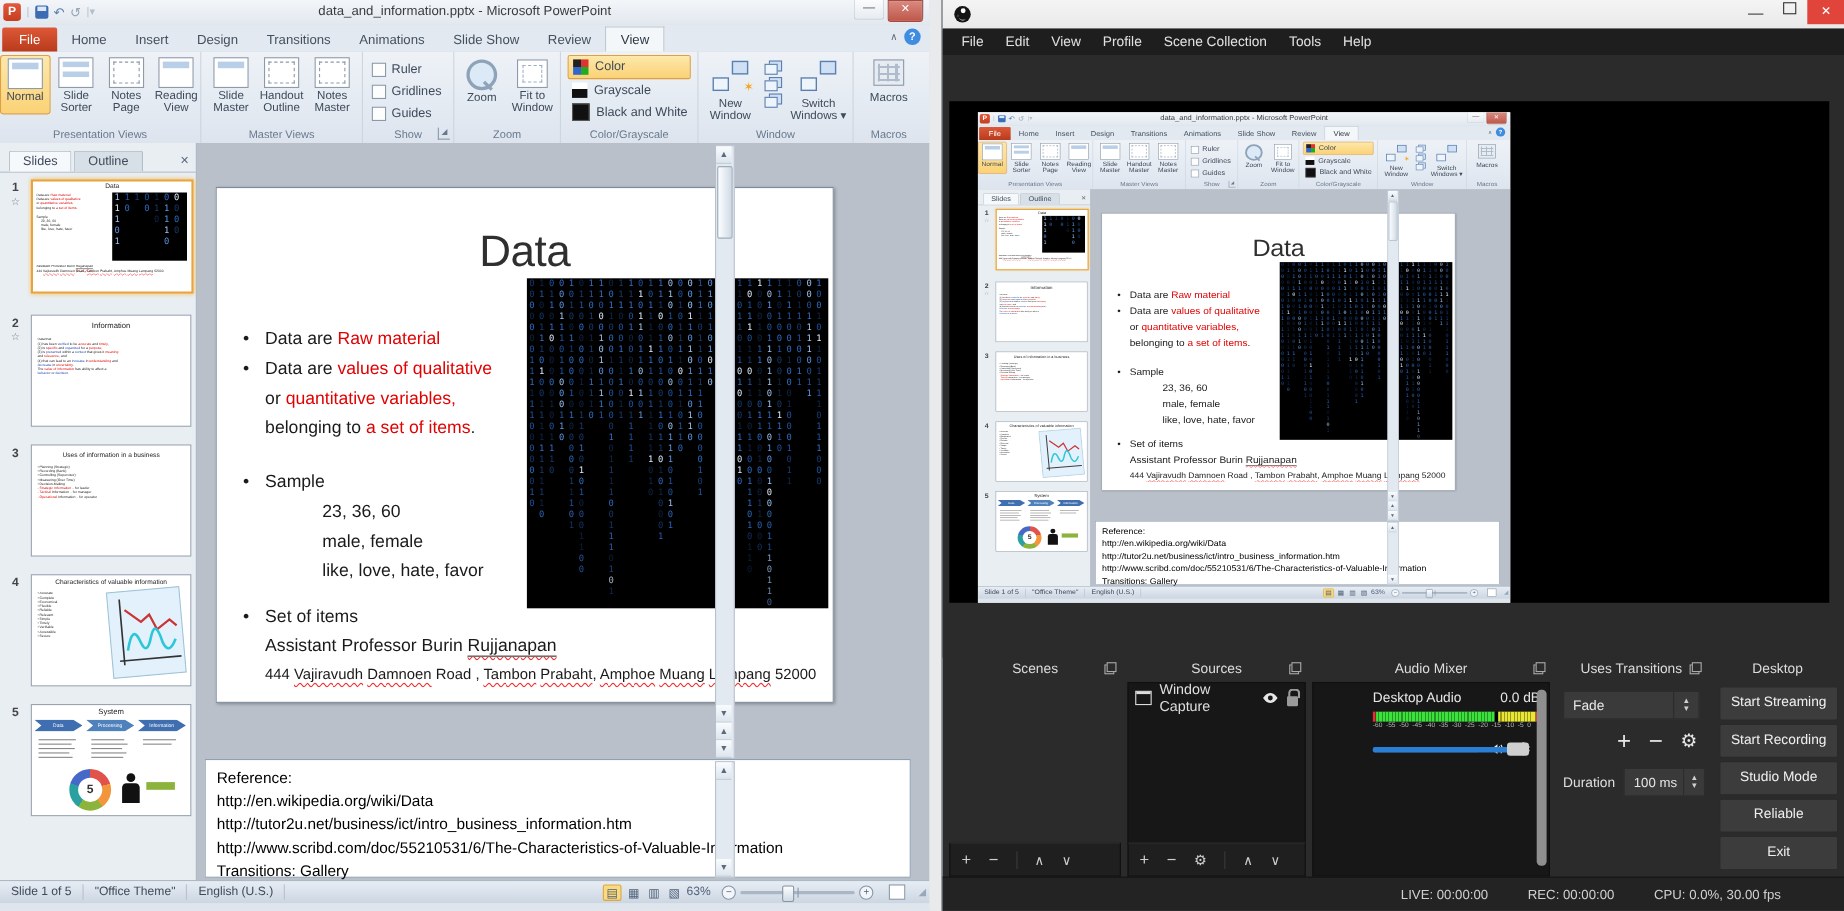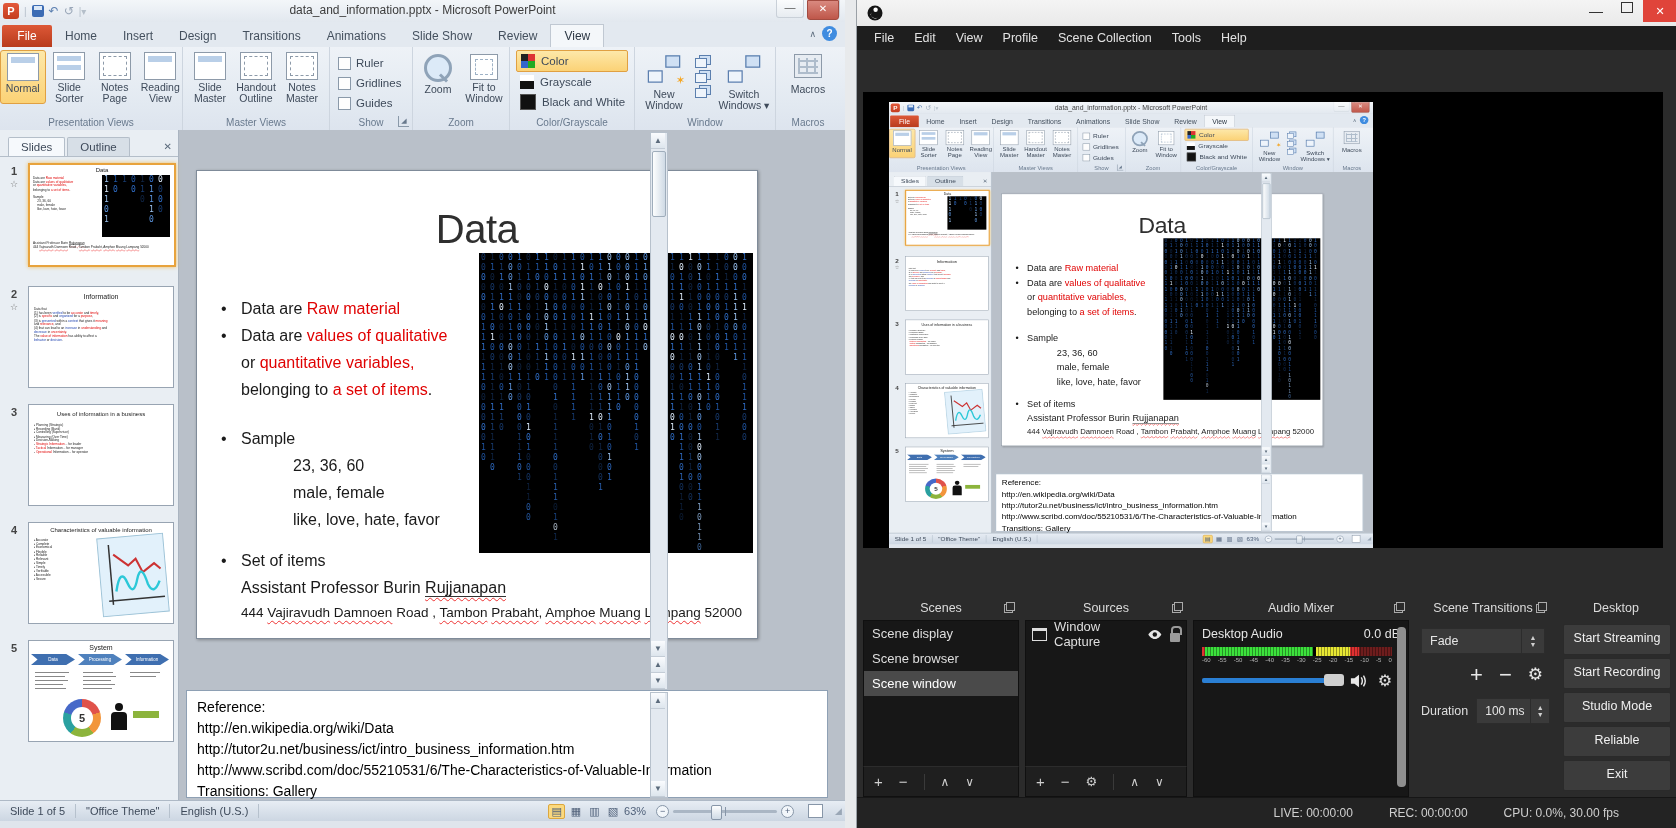--- a/index.html
+++ b/index.html
@@ -146,21 +146,21 @@
   .obs-canvas{position:absolute;left:6px;top:42px;width:800px;height:456px;background:#000;}
   .obs-capture{position:absolute;left:26px;top:10px;width:484px;height:446px;overflow:hidden;background:#fff;}
   .obs-capture .scaler{position:absolute;left:0;top:0;width:845px;height:828px;transform:scale(0.5728,0.5386);transform-origin:0 0;}
   
   .panel{position:absolute;top:598px;height:199px;}
   .panel-header{height:22px;text-align:center;font-size:12.5px;color:#dcdcdc;line-height:20px;position:relative;}
   .float-ico{position:absolute;right:4px;top:4px;width:11px;height:11px;}
   .float-ico::before{content:"";position:absolute;left:0;bottom:0;width:7px;height:7px;border:1px solid #aaa;}
   .float-ico::after{content:"";position:absolute;right:0;top:0;width:7px;height:7px;border:1px solid #aaa;background:#2b2b2b;}
   .panel-body{position:absolute;left:0;right:0;top:22px;bottom:29px;background:#171717;border:1px solid #101010;}
-  .panel-body.tall{bottom:0;}
+  .panel-body.tall{bottom:0;padding-left:46px;}
   .panel-toolbar{position:absolute;left:0;right:0;bottom:0;height:29px;background:#1f1f1f;border:1px solid #101010;border-top:1px solid #2c2c2c;
     display:flex;align-items:center;gap:16px;padding-left:10px;color:#cfcfcf;font-size:15px;}
   .tb-div{width:1px;height:16px;background:#3a3a3a;}
   .list-row{height:25px;line-height:25px;color:#dfdfdf;font-size:13px;padding-left:8px;white-space:nowrap;}
   .list-row.sel{background:#4a4a4a;color:#fff;}
   .src-row{display:flex;align-items:center;gap:7px;height:26px;padding:0 6px;color:#dfdfdf;font-size:13px;}
   .src-winico{width:13px;height:11px;border:1px solid #ddd;position:relative;flex:none;}
   .src-winico::after{content:"";position:absolute;left:0;right:0;top:0;height:2px;background:#ddd;}
   .src-row .sp{flex:1;}
   .lock{position:relative;width:12px;height:9px;background:#9a9a9a;border-radius:1px;margin-top:6px;}
@@ -3016,25 +3016,20 @@
   </div>
 </div>
           </div>
       </div>
     </div>
   </div>
 
   <div class="panel" style="left:6px;width:156px">
     <div class="panel-header">Scenes</div>
     <div class="float-ico"></div>
-    <div class="panel-body">
-      <div class="list-row">Scene display</div>
-      <div class="list-row">Scene browser</div>
-      <div class="list-row sel">Scene window</div>
-    </div>
     <div class="panel-toolbar">
       <span>+</span>
       <span>−</span>
       <div class="tb-div"></div>
       <span style="font-size:12px">∧</span>
       <span style="font-size:12px">∨</span>
     </div>
   </div>
 
   <div class="panel" style="left:168px;width:162px">
@@ -3104,21 +3099,21 @@
           <path d="M12.5 4 Q15 8 12.5 12" stroke="#e8e8e8" stroke-width="1.6" fill="none"></path>
           <path d="M15 2 Q19 8 15 14" stroke="#e8e8e8" stroke-width="1.6" fill="none"></path>
         </svg>
         <span style="color:#e0e0e0;font-size:16px">⚙</span>
       </div>
       <div class="mix-scroll"></div>
     </div>
   </div>
 
   <div class="panel" style="left:558px;width:136px">
-    <div class="panel-header">Scene Transitions</div>
+    <div class="panel-header">Uses Transitions</div>
     <div class="float-ico"></div>
     <div class="combo">
       <span>Fade</span>
       <div class="combo-arrows">
           <span>▲</span>
           <span>▼</span>
         </div>
     </div>
     <div class="tr-icons">
       <span class="tr-plus">+</span>

